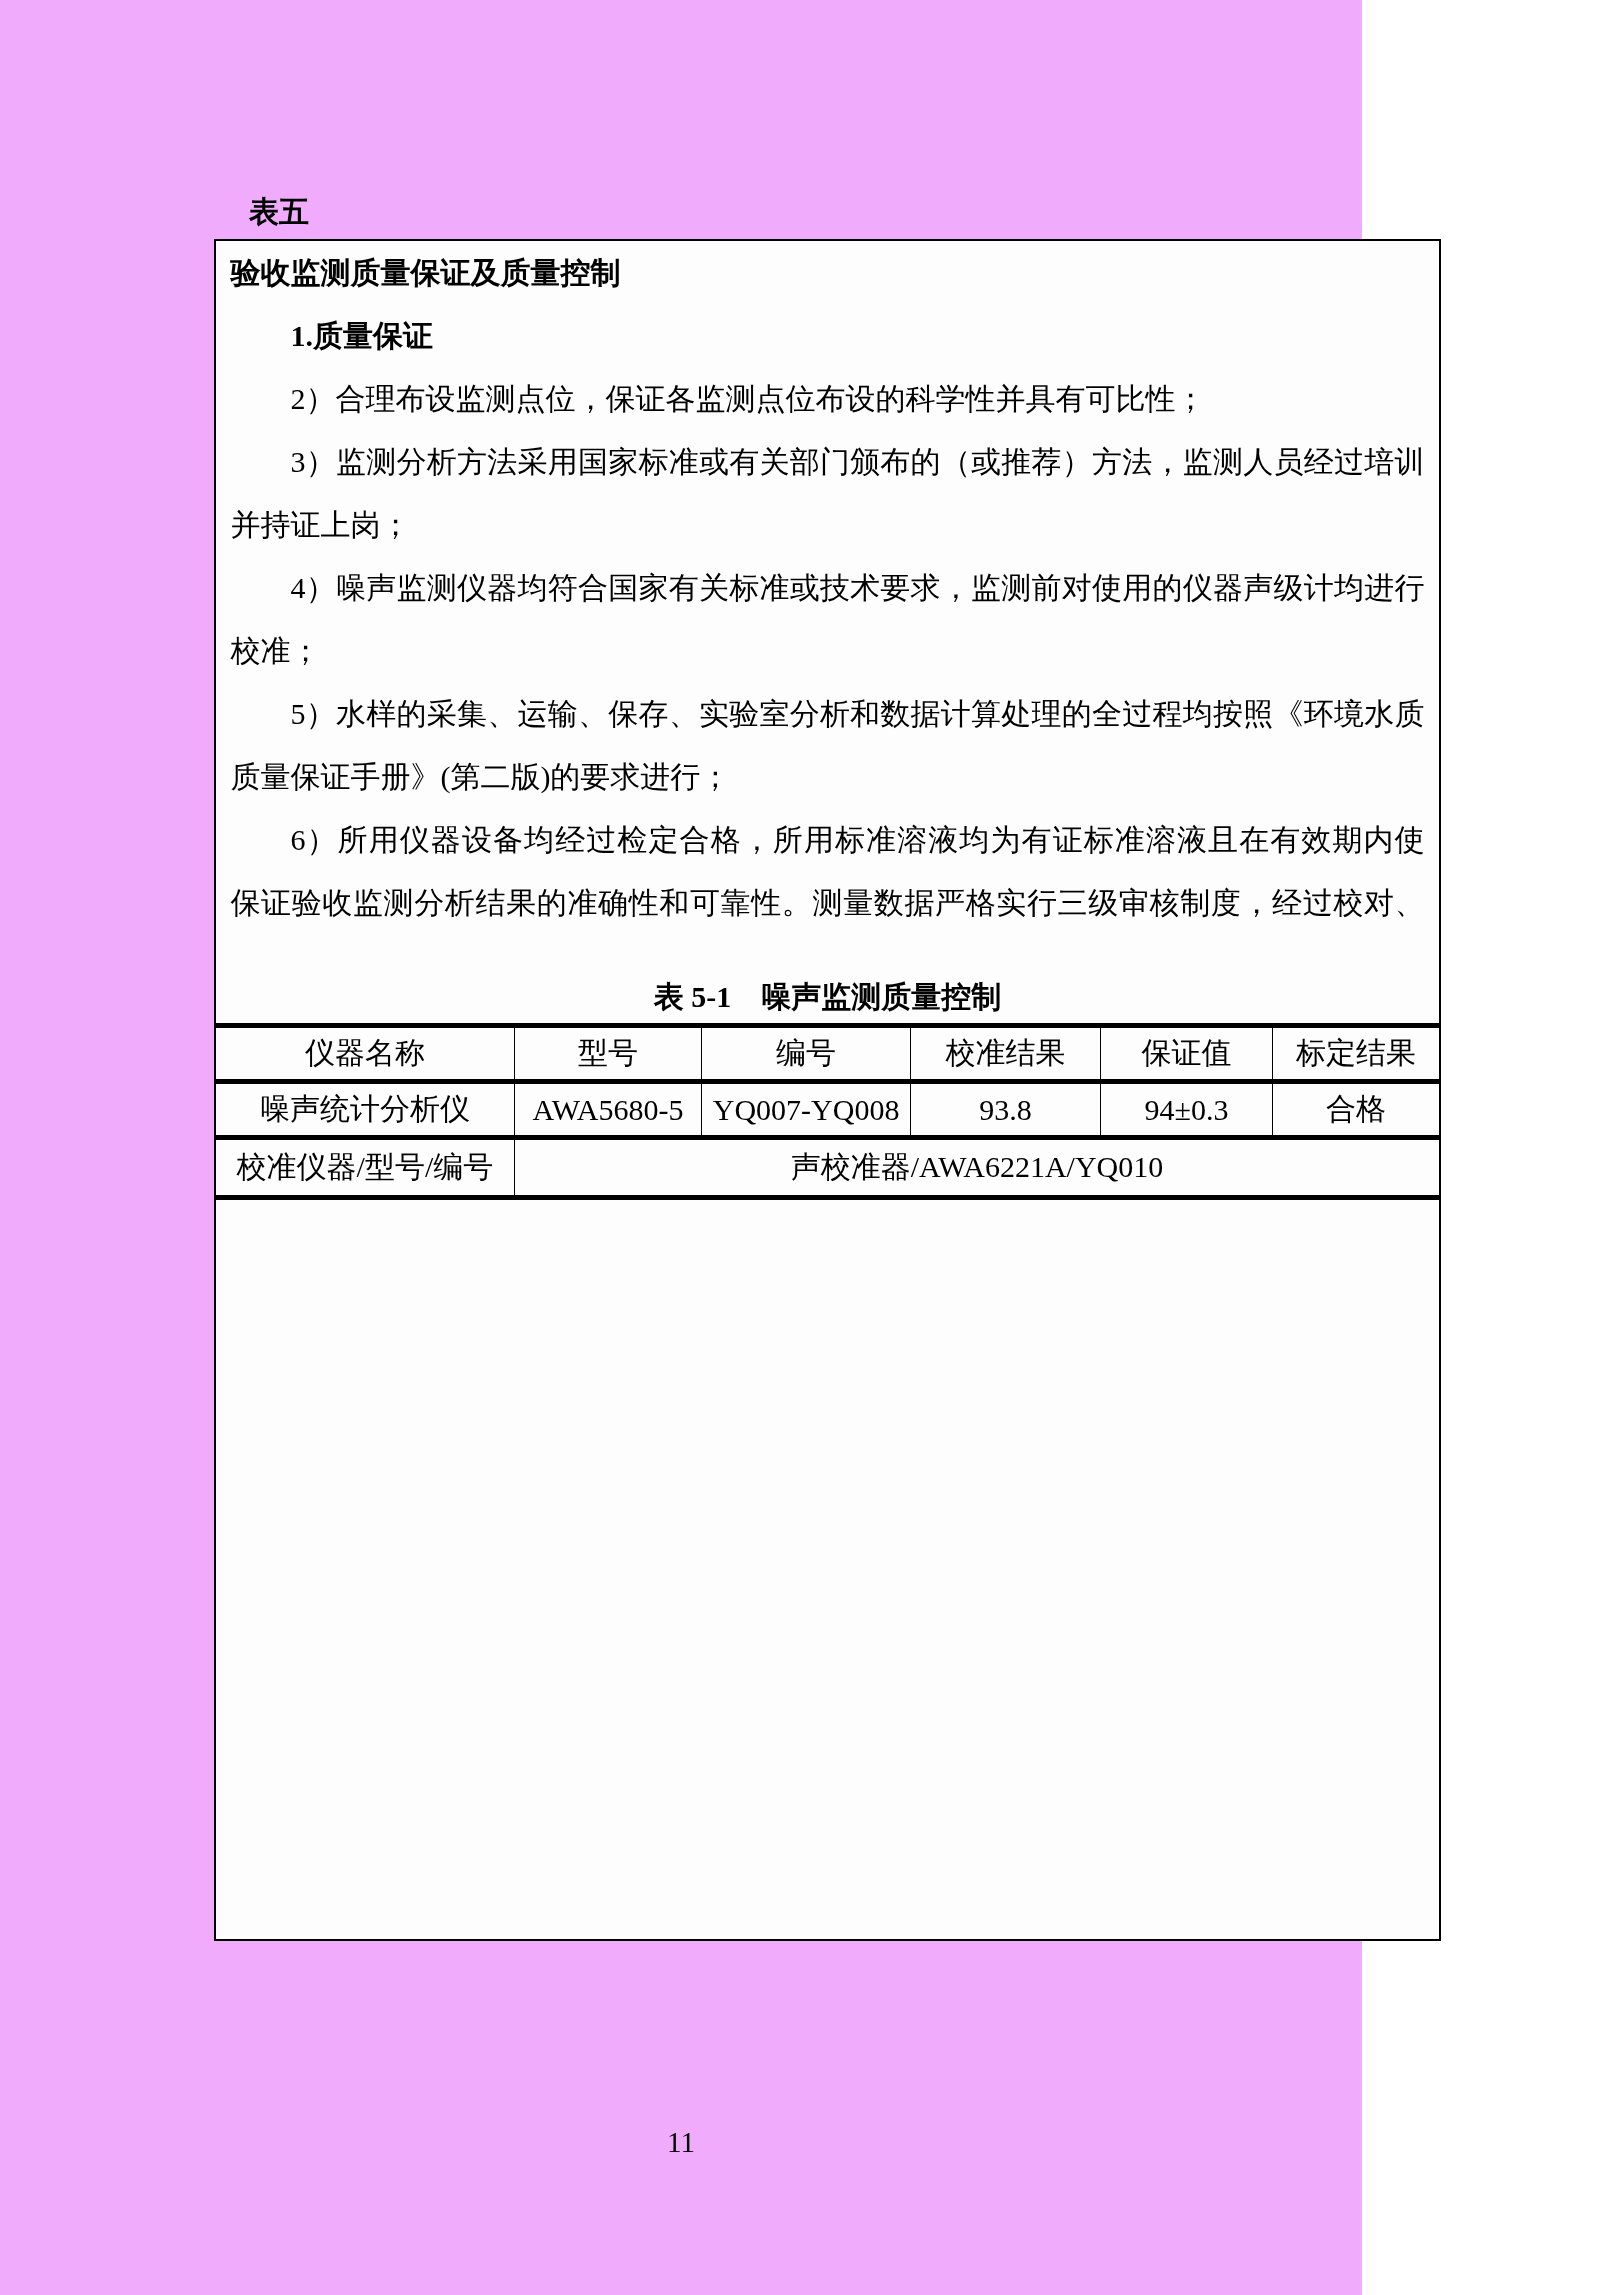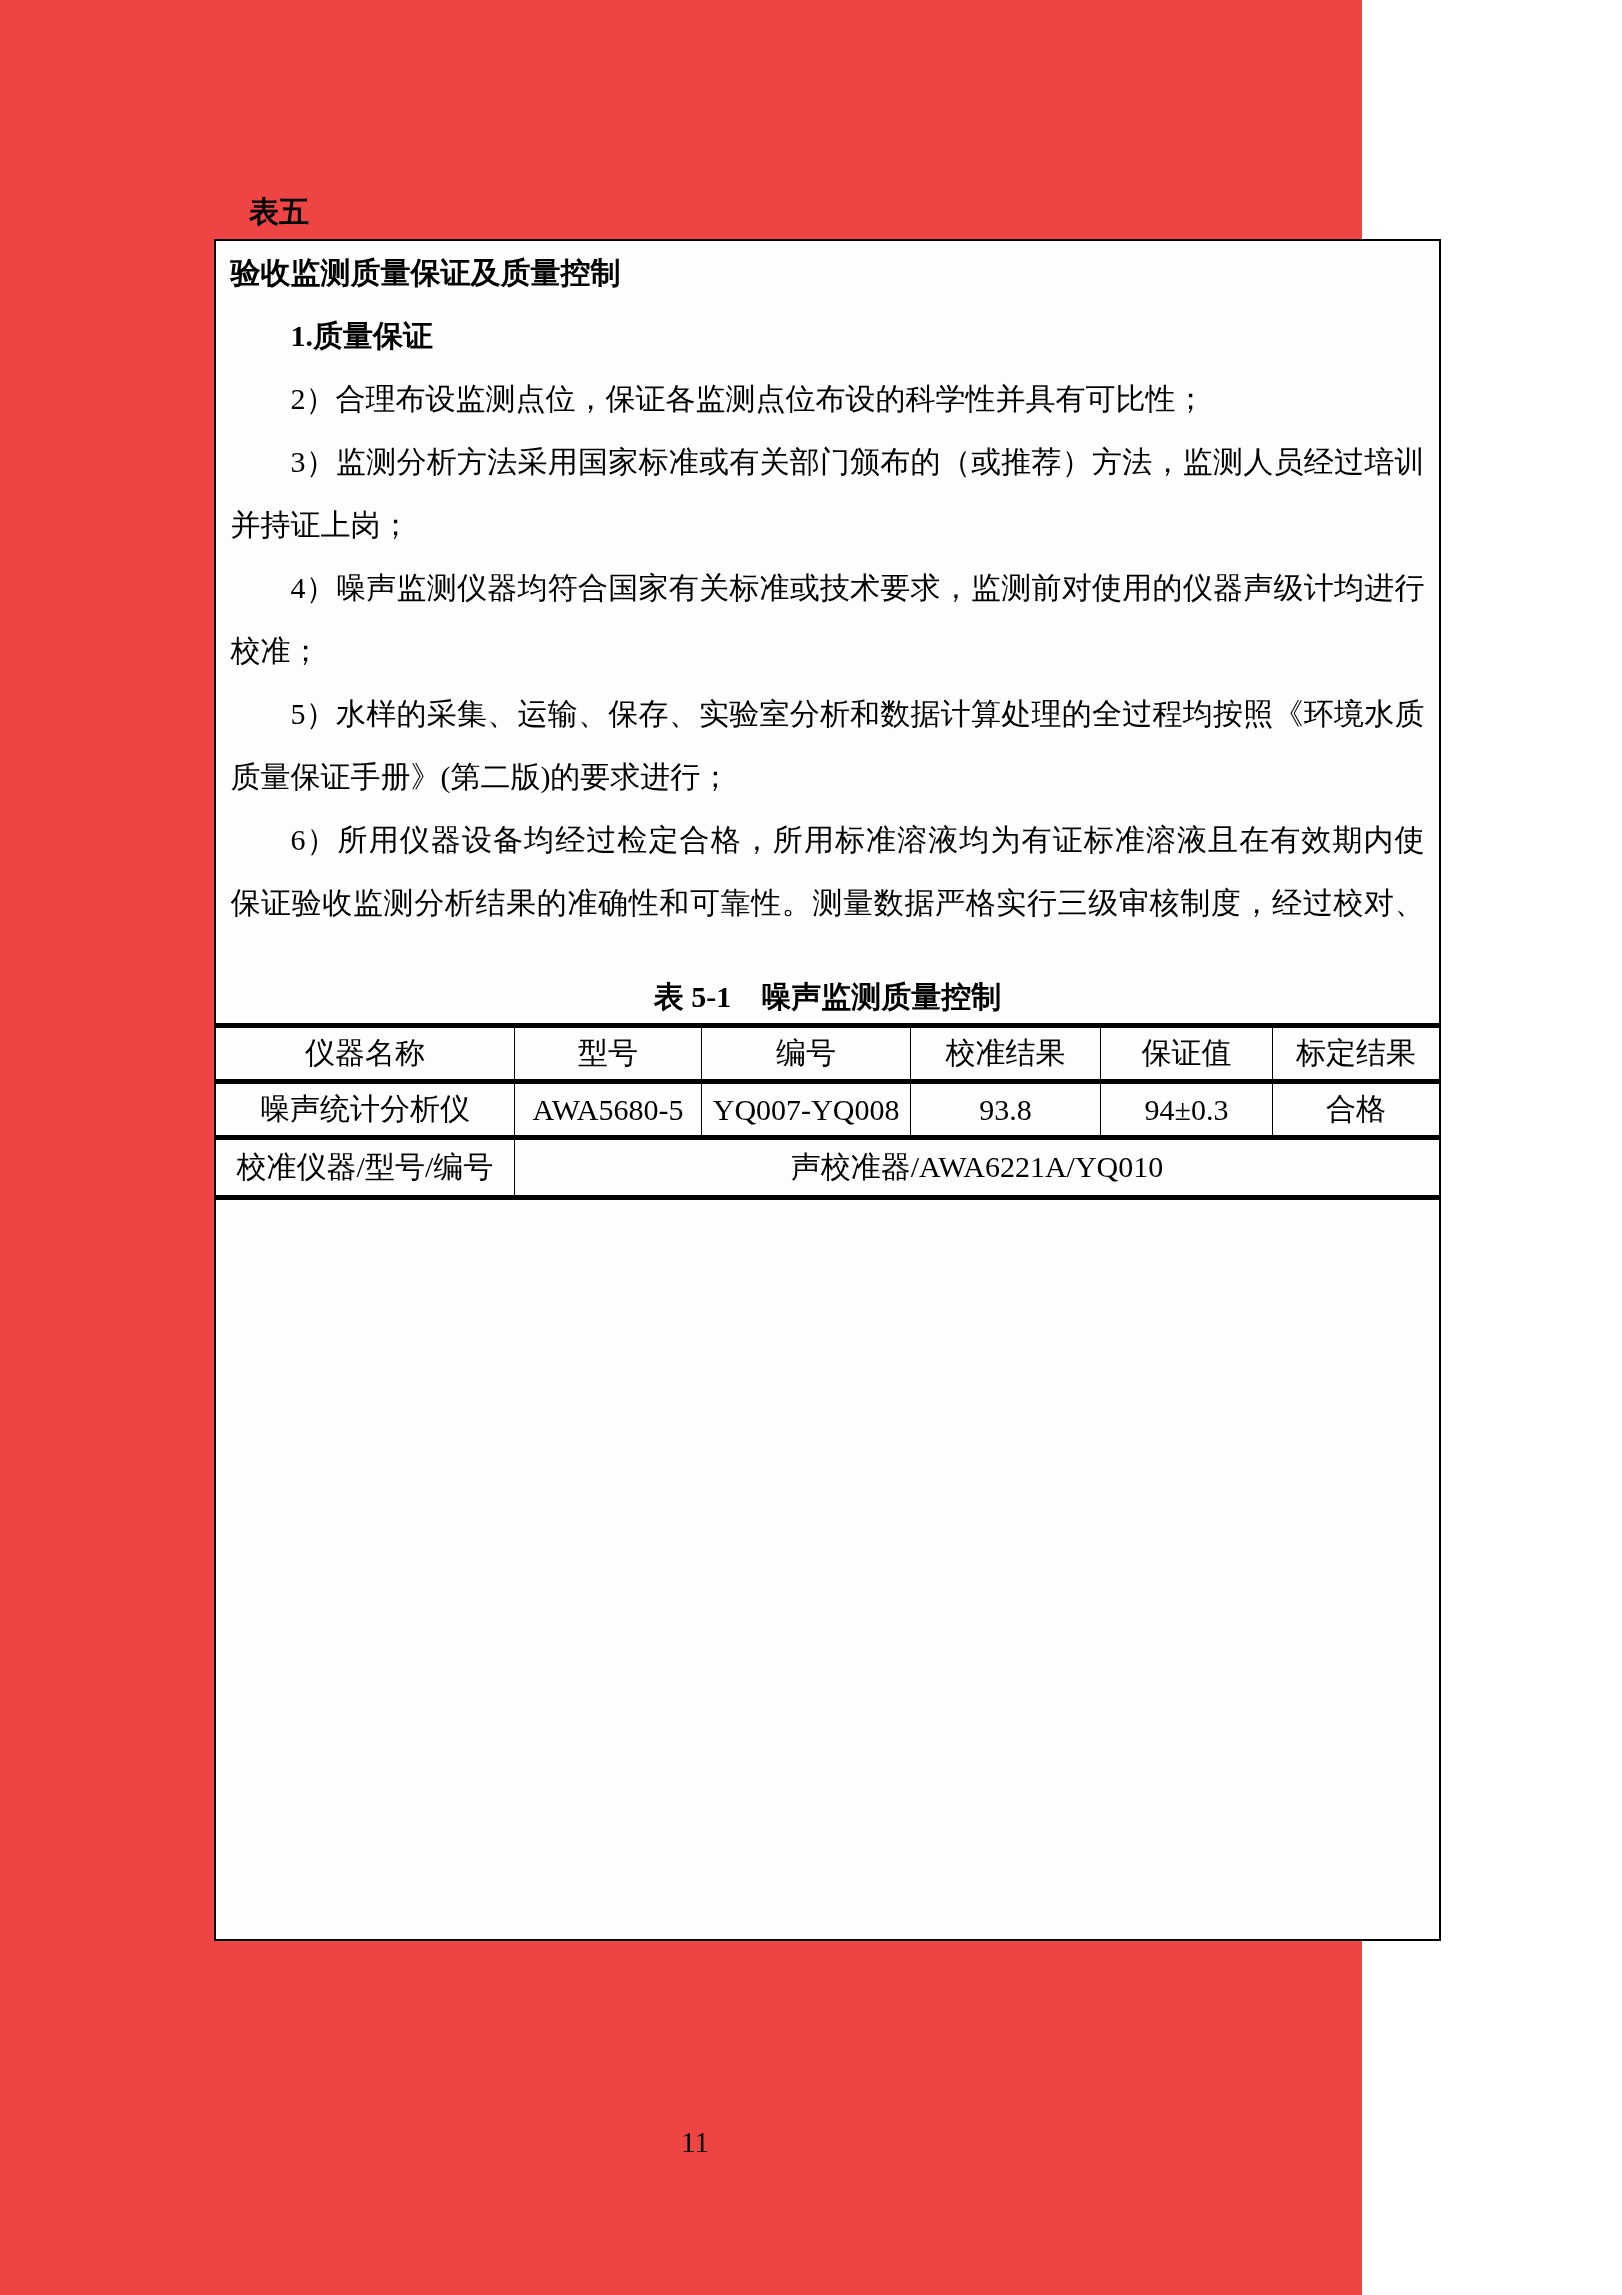--- a/index.html
+++ b/index.html
@@ -1,20 +1,20 @@
 <!DOCTYPE html>
 <html style="font-size:10.5px"><head>
 <meta charset="utf-8">
 <style>
   html, body { margin: 0; padding: 0; background: #ffffff; }
   .sheet {
     position: relative;
     width: 1362px;
     height: 2295px;
-    background: #ef4444;
+    background: #f0abfc;
     color: #000;
     font-family: "Liberation Serif", "DejaVu Serif", serif;
   }
   .corner-label {
     position: absolute;
     left: 249px;
     top: 192px;
     height: 39px;
     line-height: 39px;
     font-size: 30px;
@@ -66,21 +66,21 @@
     padding: 0;
     overflow: hidden;
   }
   table.qc-table th:first-child, table.qc-table td:first-child { border-left: none; }
   tr.hdr-row  { height: 56px; }
   tr.data-row { height: 56px; }
   tr.foot-row { height: 60px; }
   .page-number {
     position: absolute;
     top: 2124px;
-    left: 14px;
+    left: 0;
     width: 100%;
     height: 37px;
     line-height: 37px;
     text-align: center;
     font-size: 29px;
   }
 </style>
 </head>
 <body>
 

